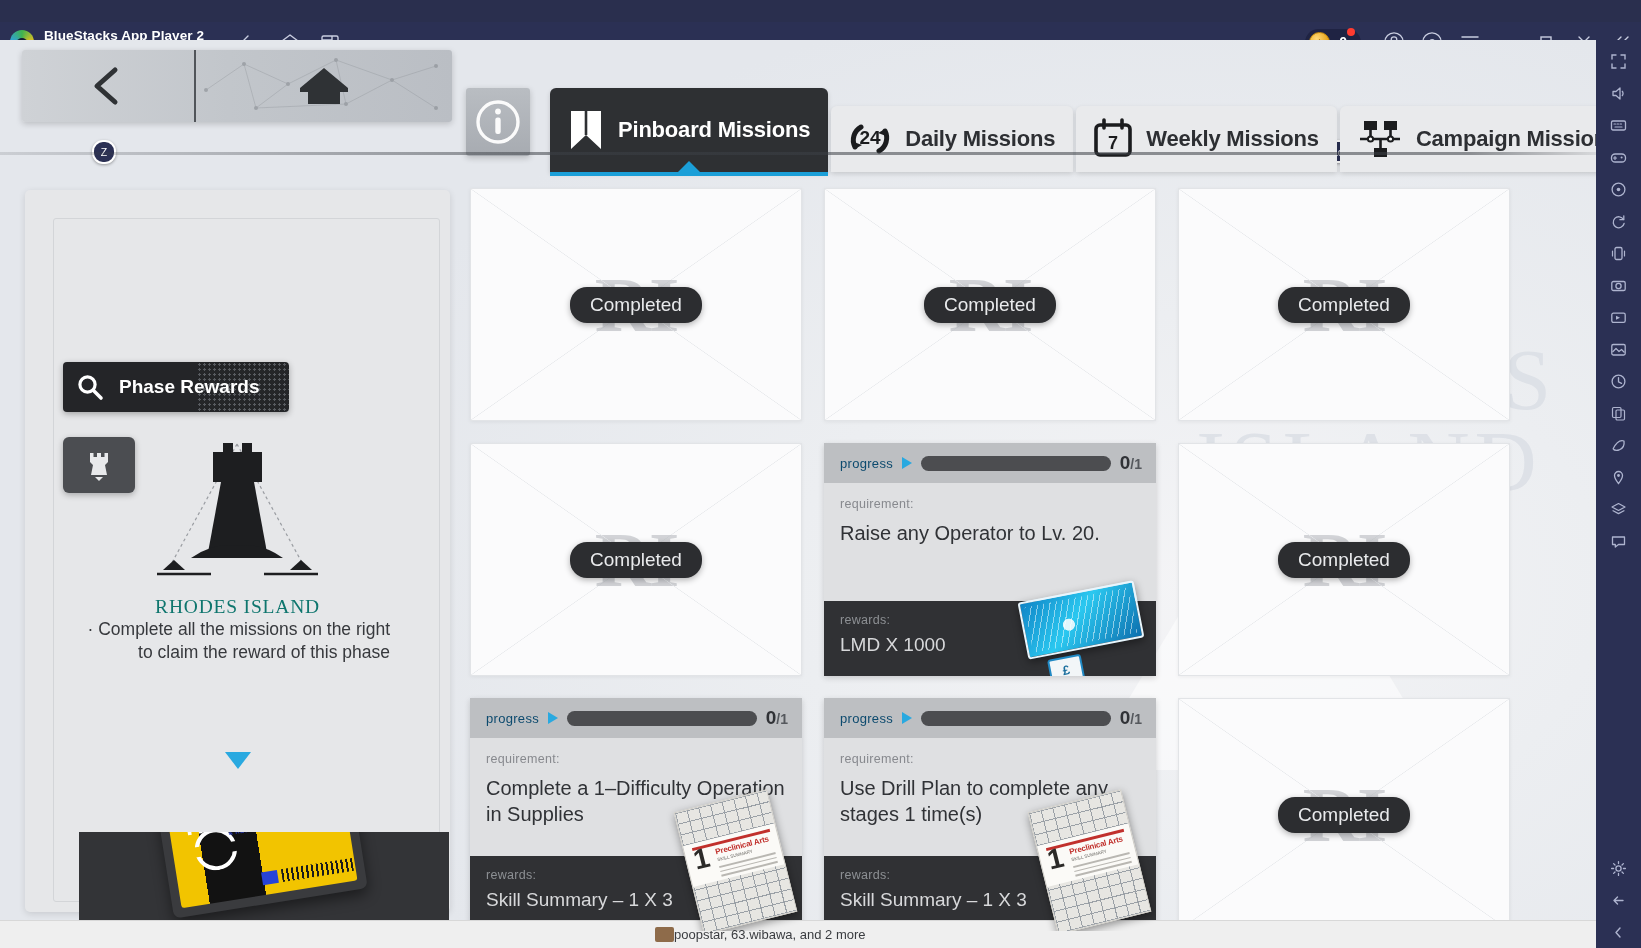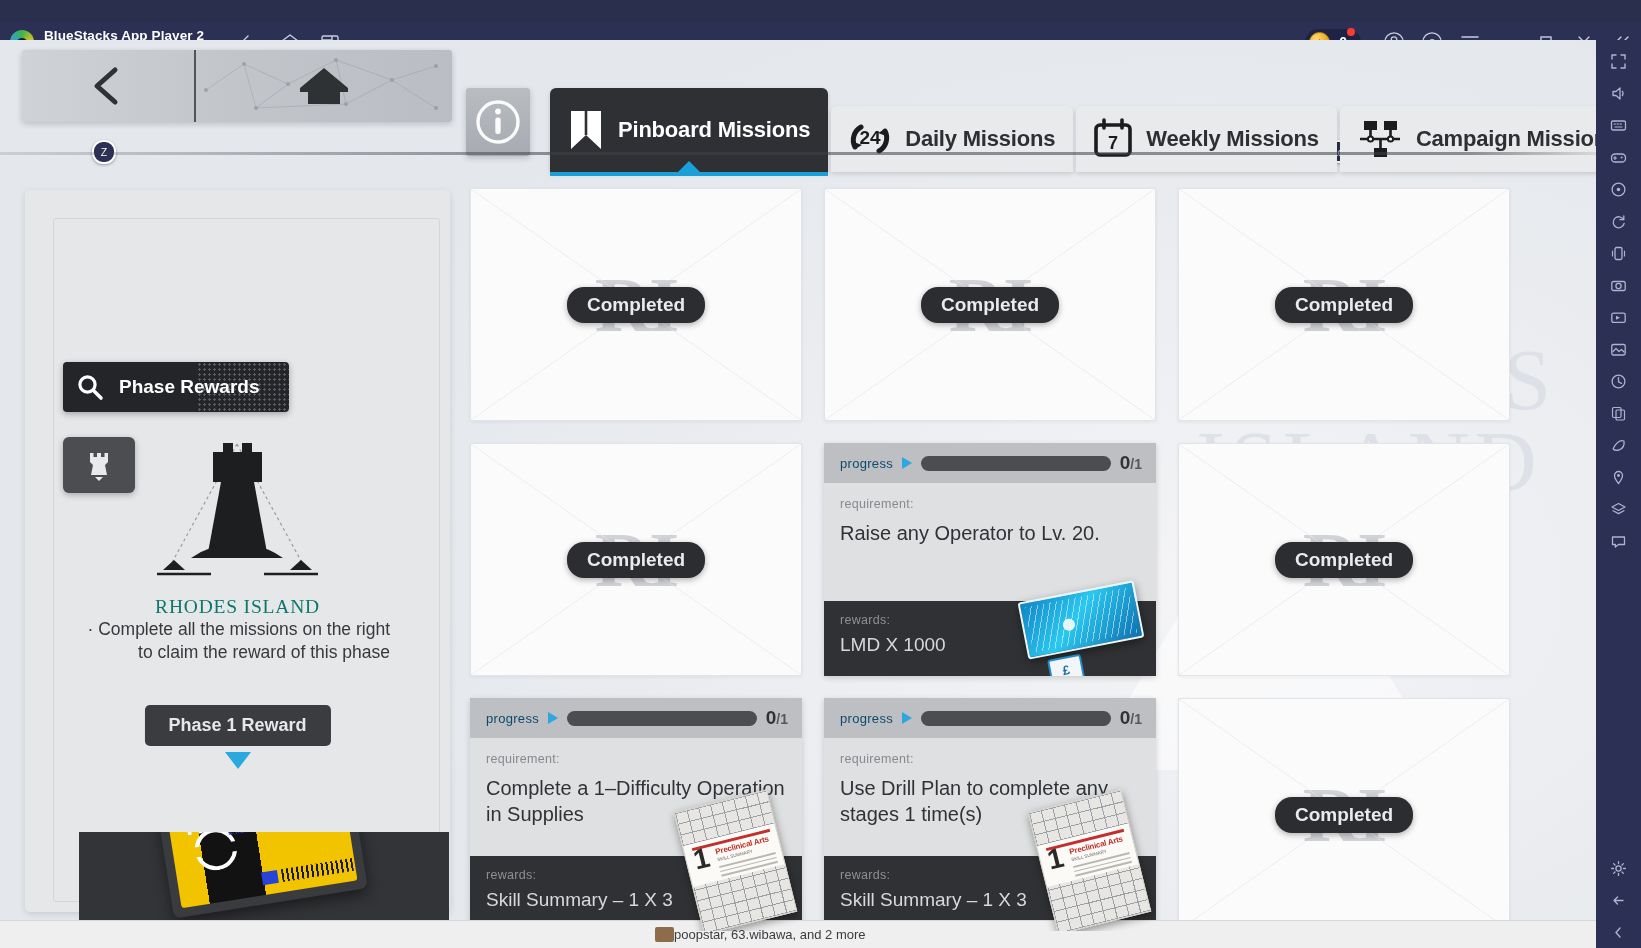--- a/index.html
+++ b/index.html
@@ -255,21 +255,20 @@
   .done-wm {
     position: absolute; left: 50%; top: 50%; transform: translate(-50%,-50%);
     font-family: "Liberation Serif", serif; font-size: 78px; font-weight: 700;
     color: #b9bcc1; opacity: .62; line-height: .82; text-align: center;
     letter-spacing: -2px; user-select: none;
   }
   .done-badge {
     position: relative; z-index: 3; background: #2c2d30; color: #e9eaec;
     font-size: 19px; padding: 7px 20px; border-radius: 17px;
     box-shadow: 0 2px 6px rgba(0,0,0,.3);
-    font-weight: bold;
   }
 
   
   .card.active { background: #dfe0e2; box-shadow: 0 2px 6px rgba(0,0,0,.16); overflow: hidden; }
   .prog-row {
     height: 40px; background: #bdbfc2; display: flex; align-items: center;
     padding: 0 14px 0 16px; gap: 9px;
   }
   .prog-label { font-size: 13px; color: #0c4a6e; letter-spacing: .3px; }
   .prog-tri {
@@ -671,23 +670,20 @@
 
       <div class="rook-btn">
         <svg width="34" height="34" viewBox="0 0 34 34">
           <path d="M8 5 h3.5 v4 h3.5 v-4 h4 v4 h3.5 v-4 h3.5 v9 l-3 3 l2 10 h-16 l2 -10 l-3 -3 z" fill="#e8e9eb"></path>
           <path d="M13 29 h8 l-4 4 z" fill="#e8e9eb"></path>
         </svg>
       </div>
 
       <div class="phase-desc">· Complete all the missions on the right to claim the reward of this phase</div>
 
-      <div class="phase-reward-btn">
-        <span>Phase 1 Reward</span>
-      </div>
       <div class="down-caret"></div>
 
       <div class="reward-box">
         <div class="permit-card">
 
           <div class="permit-face">
             <div class="permit-target"></div>
             <div class="permit-word">HEAD</div>
             <div class="permit-sub">&amp; RECRUITING SERVICE</div>
             <div class="permit-chip"></div>

